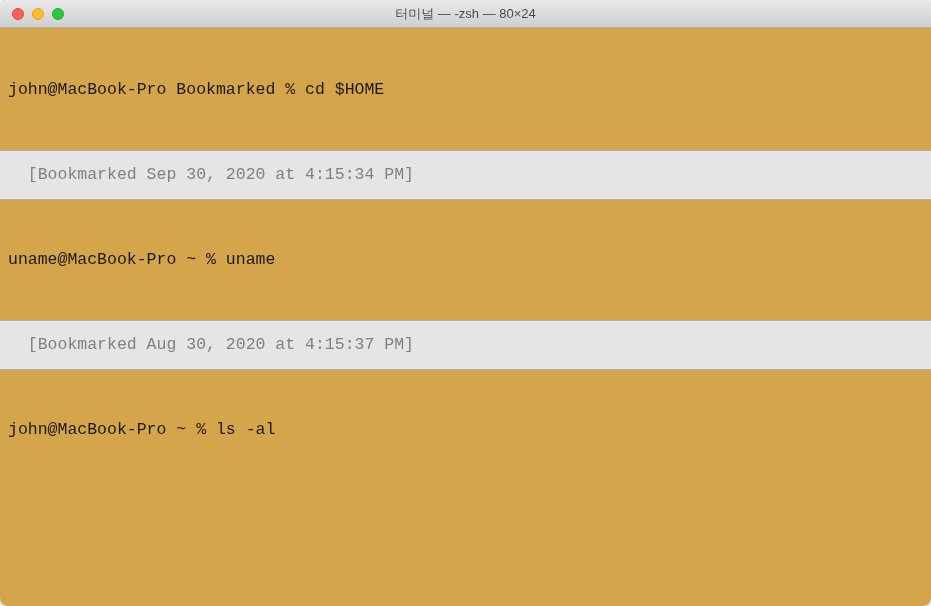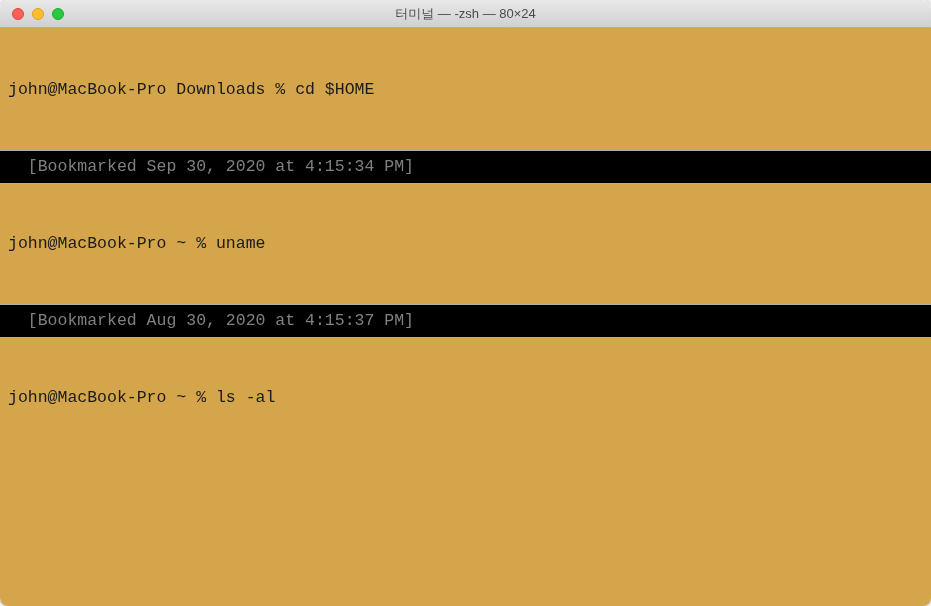--- a/index.html
+++ b/index.html
@@ -60,44 +60,44 @@
       font-size: 16.5px;
       line-height: 24px;
       color: #1a1a1a;
       white-space: pre;
       overflow: hidden;
     }
     .line {
       display: block;
     }
     .bookmark {
-      background: #000000;
+      background: #e5e5e5;
       color: #808080;
       margin: 0 -8px;
-      padding: 4px 8px;
+      padding: 12px 8px;
       border-top: 1px solid #b0b0b0;
       border-bottom: 1px solid #b0b0b0;
     }
   </style>
 </head>
 <body>
 
 <div class="window">
   <div class="titlebar">
     <div class="traffic-lights">
       <div class="traffic-light close"></div>
       <div class="traffic-light minimize"></div>
       <div class="traffic-light zoom"></div>
     </div>
     <div class="title">터미널 — -zsh — 80×24</div>
   </div>
   <div class="terminal-content">
-    <span class="line">john@MacBook-Pro Downloads % cd $HOME</span>
+    <span class="line">john@MacBook-Pro Bookmarked % cd $HOME</span>
     <span class="line bookmark">  [Bookmarked Sep 30, 2020 at 4:15:34 PM]</span>
-    <span class="line">john@MacBook-Pro ~ % uname</span>
+    <span class="line">uname@MacBook-Pro ~ % uname</span>
     <span class="line bookmark">  [Bookmarked Aug 30, 2020 at 4:15:37 PM]</span>
     <span class="line">john@MacBook-Pro ~ % ls -al</span>
     
     
     
     
     
     
     
     

